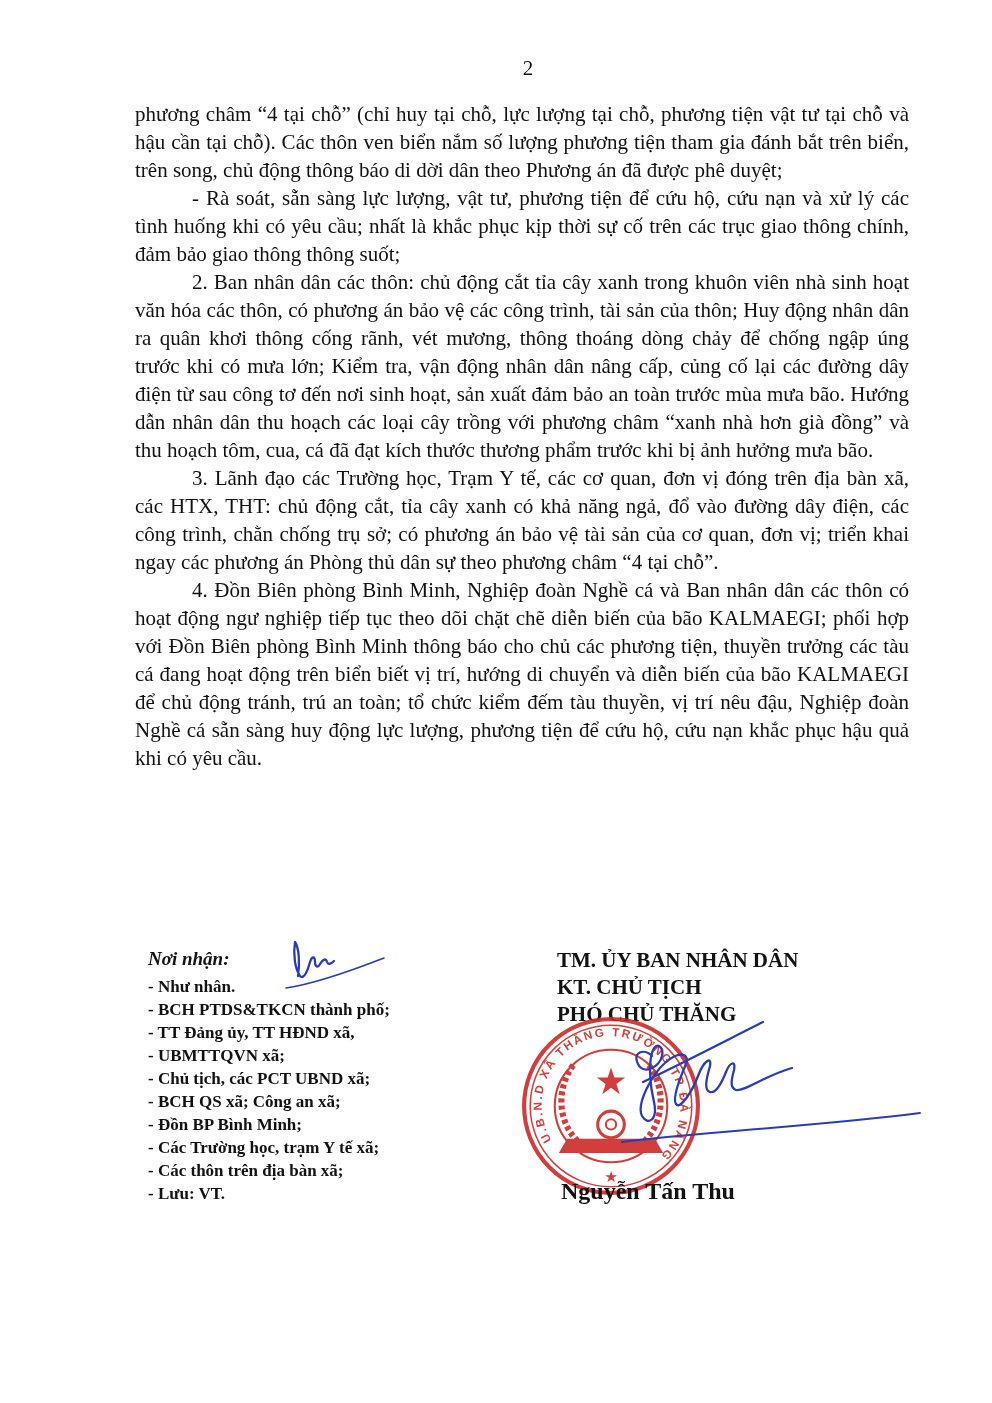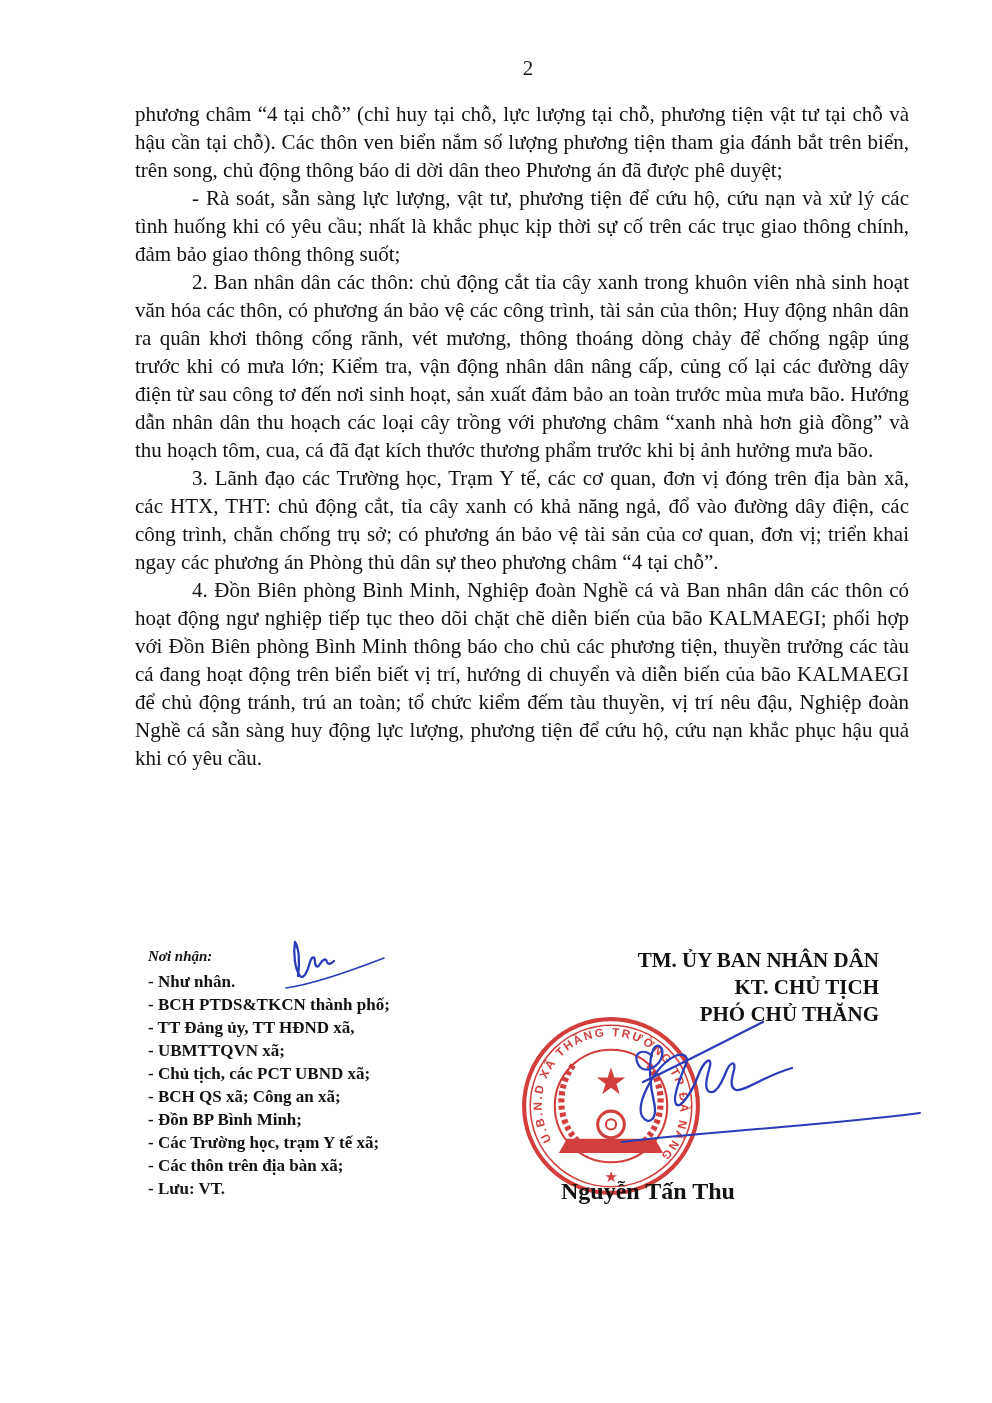--- a/index.html
+++ b/index.html
@@ -11,25 +11,25 @@
     position:absolute;top:56px;left:135px;right:71px;
     text-align:center;font-size:21px;
   }
   .doc-body{
     position:absolute;top:100px;left:135px;right:83px;
     font-size:21px;line-height:28px;text-align:justify;
   }
   .para{margin:0;}
   .para.ind{text-indent:57px;}
   .recipients{position:absolute;left:148px;top:948px;width:330px;}
-  .recipients-label{font-size:15px;font-weight:bold;font-style:italic;margin-bottom:5px;}
+  .recipients-label{font-size:19px;font-weight:bold;font-style:italic;margin-bottom:5px;}
   .recipient-item{font-size:17px;font-weight:bold;line-height:23px;}
   .sig-block{
     position:absolute;left:557px;top:947px;width:322px;
-    text-align:right;font-size:21px;font-weight:bold;line-height:27px;
+    text-align:left;font-size:21px;font-weight:bold;line-height:27px;
   }
   .signer-name{
     position:absolute;left:561px;top:1158px;width:320px;
     text-align:left;font-size:24px;font-weight:bold;margin-top:20px;
   }
   .paraph-svg{position:absolute;left:282px;top:936px;width:110px;height:70px;}
   .seal-svg{position:absolute;left:520px;top:1016px;width:182px;height:180px;opacity:0.88;}
   .sign-svg{position:absolute;left:596px;top:1012px;width:336px;height:140px;}
   .seal-stroke{fill:none;stroke:#cb2420;}
   .seal-fill{fill:#cb2420;stroke:none;}

